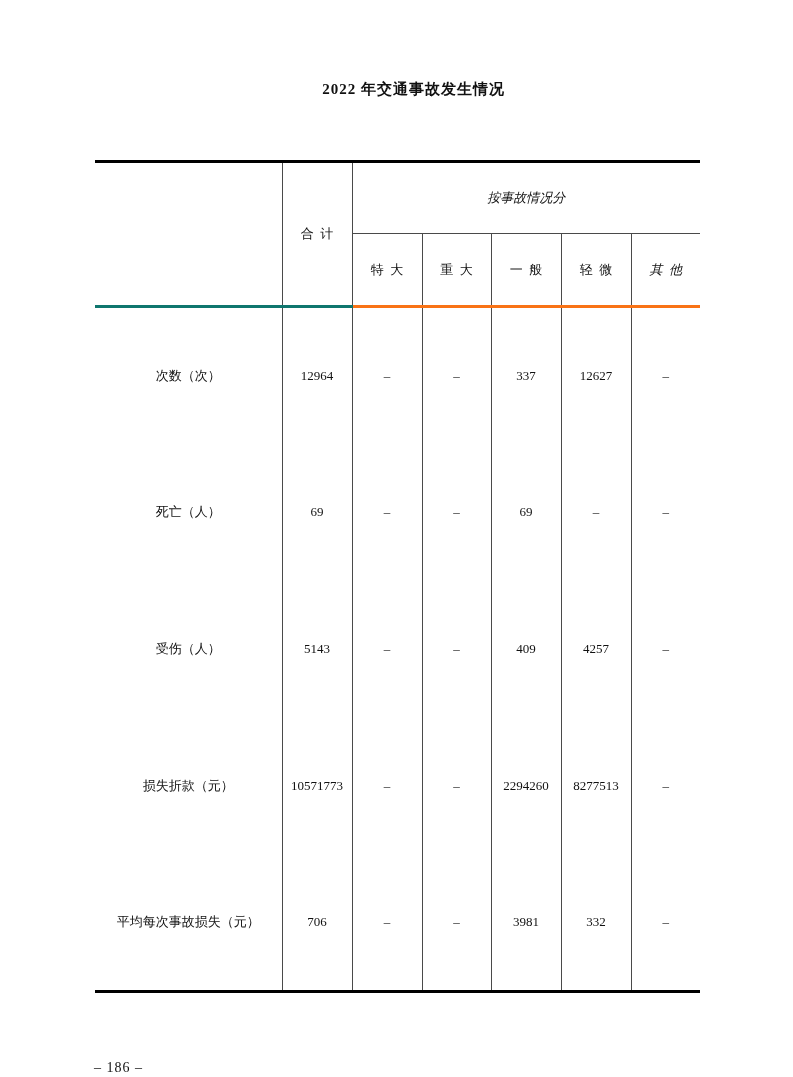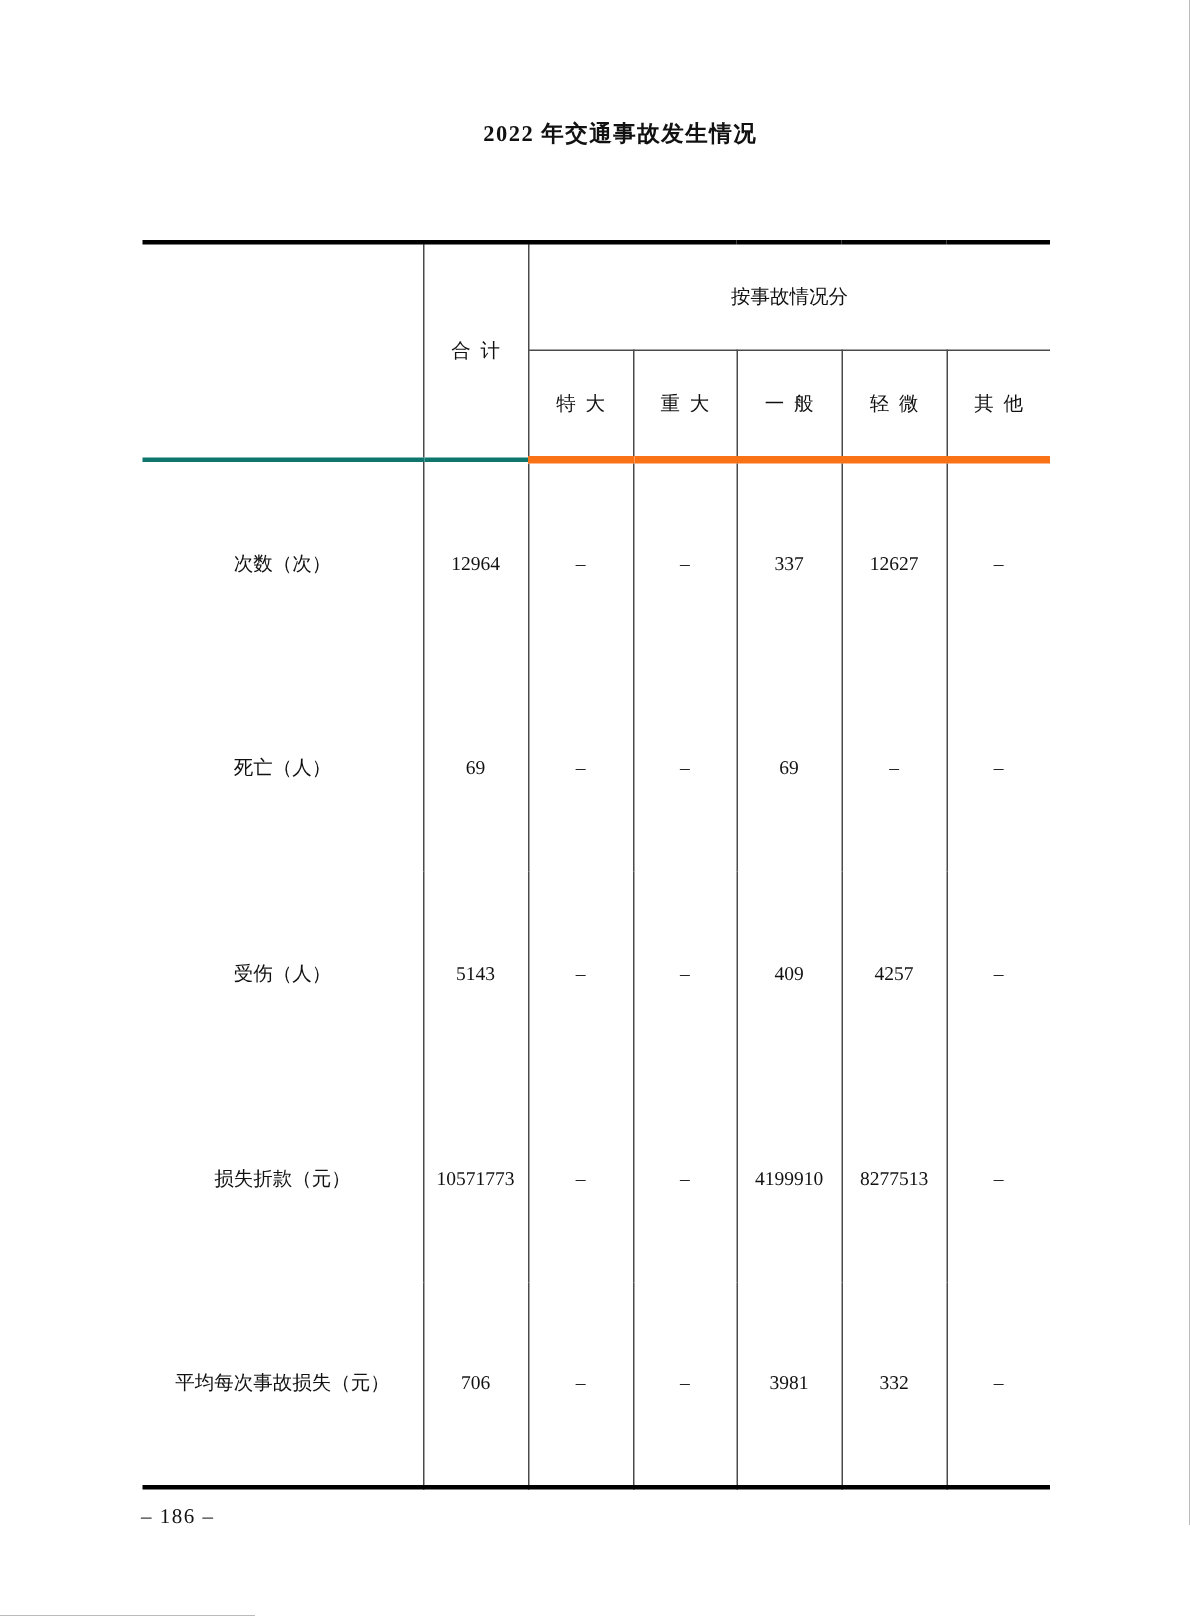--- a/index.html
+++ b/index.html
@@ -35,32 +35,32 @@
     font-size: 13px;
   }
   table.stat-table td {
     padding: 0;
     text-align: center;
     vertical-align: middle;
     border-left: 1px solid #4a4a4a;
     border-right: 1px solid #4a4a4a;
   }
   table.stat-table td:first-child { border-left: none; }
-  table.stat-table td:last-child { border-right: none; }
+  table.stat-table td:last-child { border-right: none; font-style: italic; }
   tr.hdr-row-1 { height: 72px; }
   tr.hdr-row-2 { height: 73px; }
   tr.data-row  { height: 137px; }
   td.hdr { white-space: pre; }
   td.stub-hdr, td.total-hdr { border-bottom: 3px solid #0f766e; }
   td.group-hdr { border-bottom: 1px solid #4a4a4a; }
-  tr.hdr-row-2 td { border-bottom: 5px solid #f97316; }
+  tr.hdr-row-2 td { border-bottom: 3px solid #f97316; }
   .page-number {
     position: absolute;
     left: 94px;
-    top: 1004px;
+    top: 1060px;
     font-size: 14px;
     letter-spacing: 1px;
   }
 </style>
 </head>
 <body>
 
 <div class="page">
 
   <div class="doc-title">2022 年交通事故发生情况</div>
@@ -114,21 +114,21 @@
         <td>–</td>
         <td>409</td>
         <td>4257</td>
         <td>–</td>
       </tr>
       <tr class="data-row">
         <td>损失折款（元）</td>
         <td>10571773</td>
         <td>–</td>
         <td>–</td>
-        <td>4199910</td>
+        <td>2294260</td>
         <td>8277513</td>
         <td>–</td>
       </tr>
       <tr class="data-row">
         <td>平均每次事故损失（元）</td>
         <td>706</td>
         <td>–</td>
         <td>–</td>
         <td>3981</td>
         <td>332</td>

